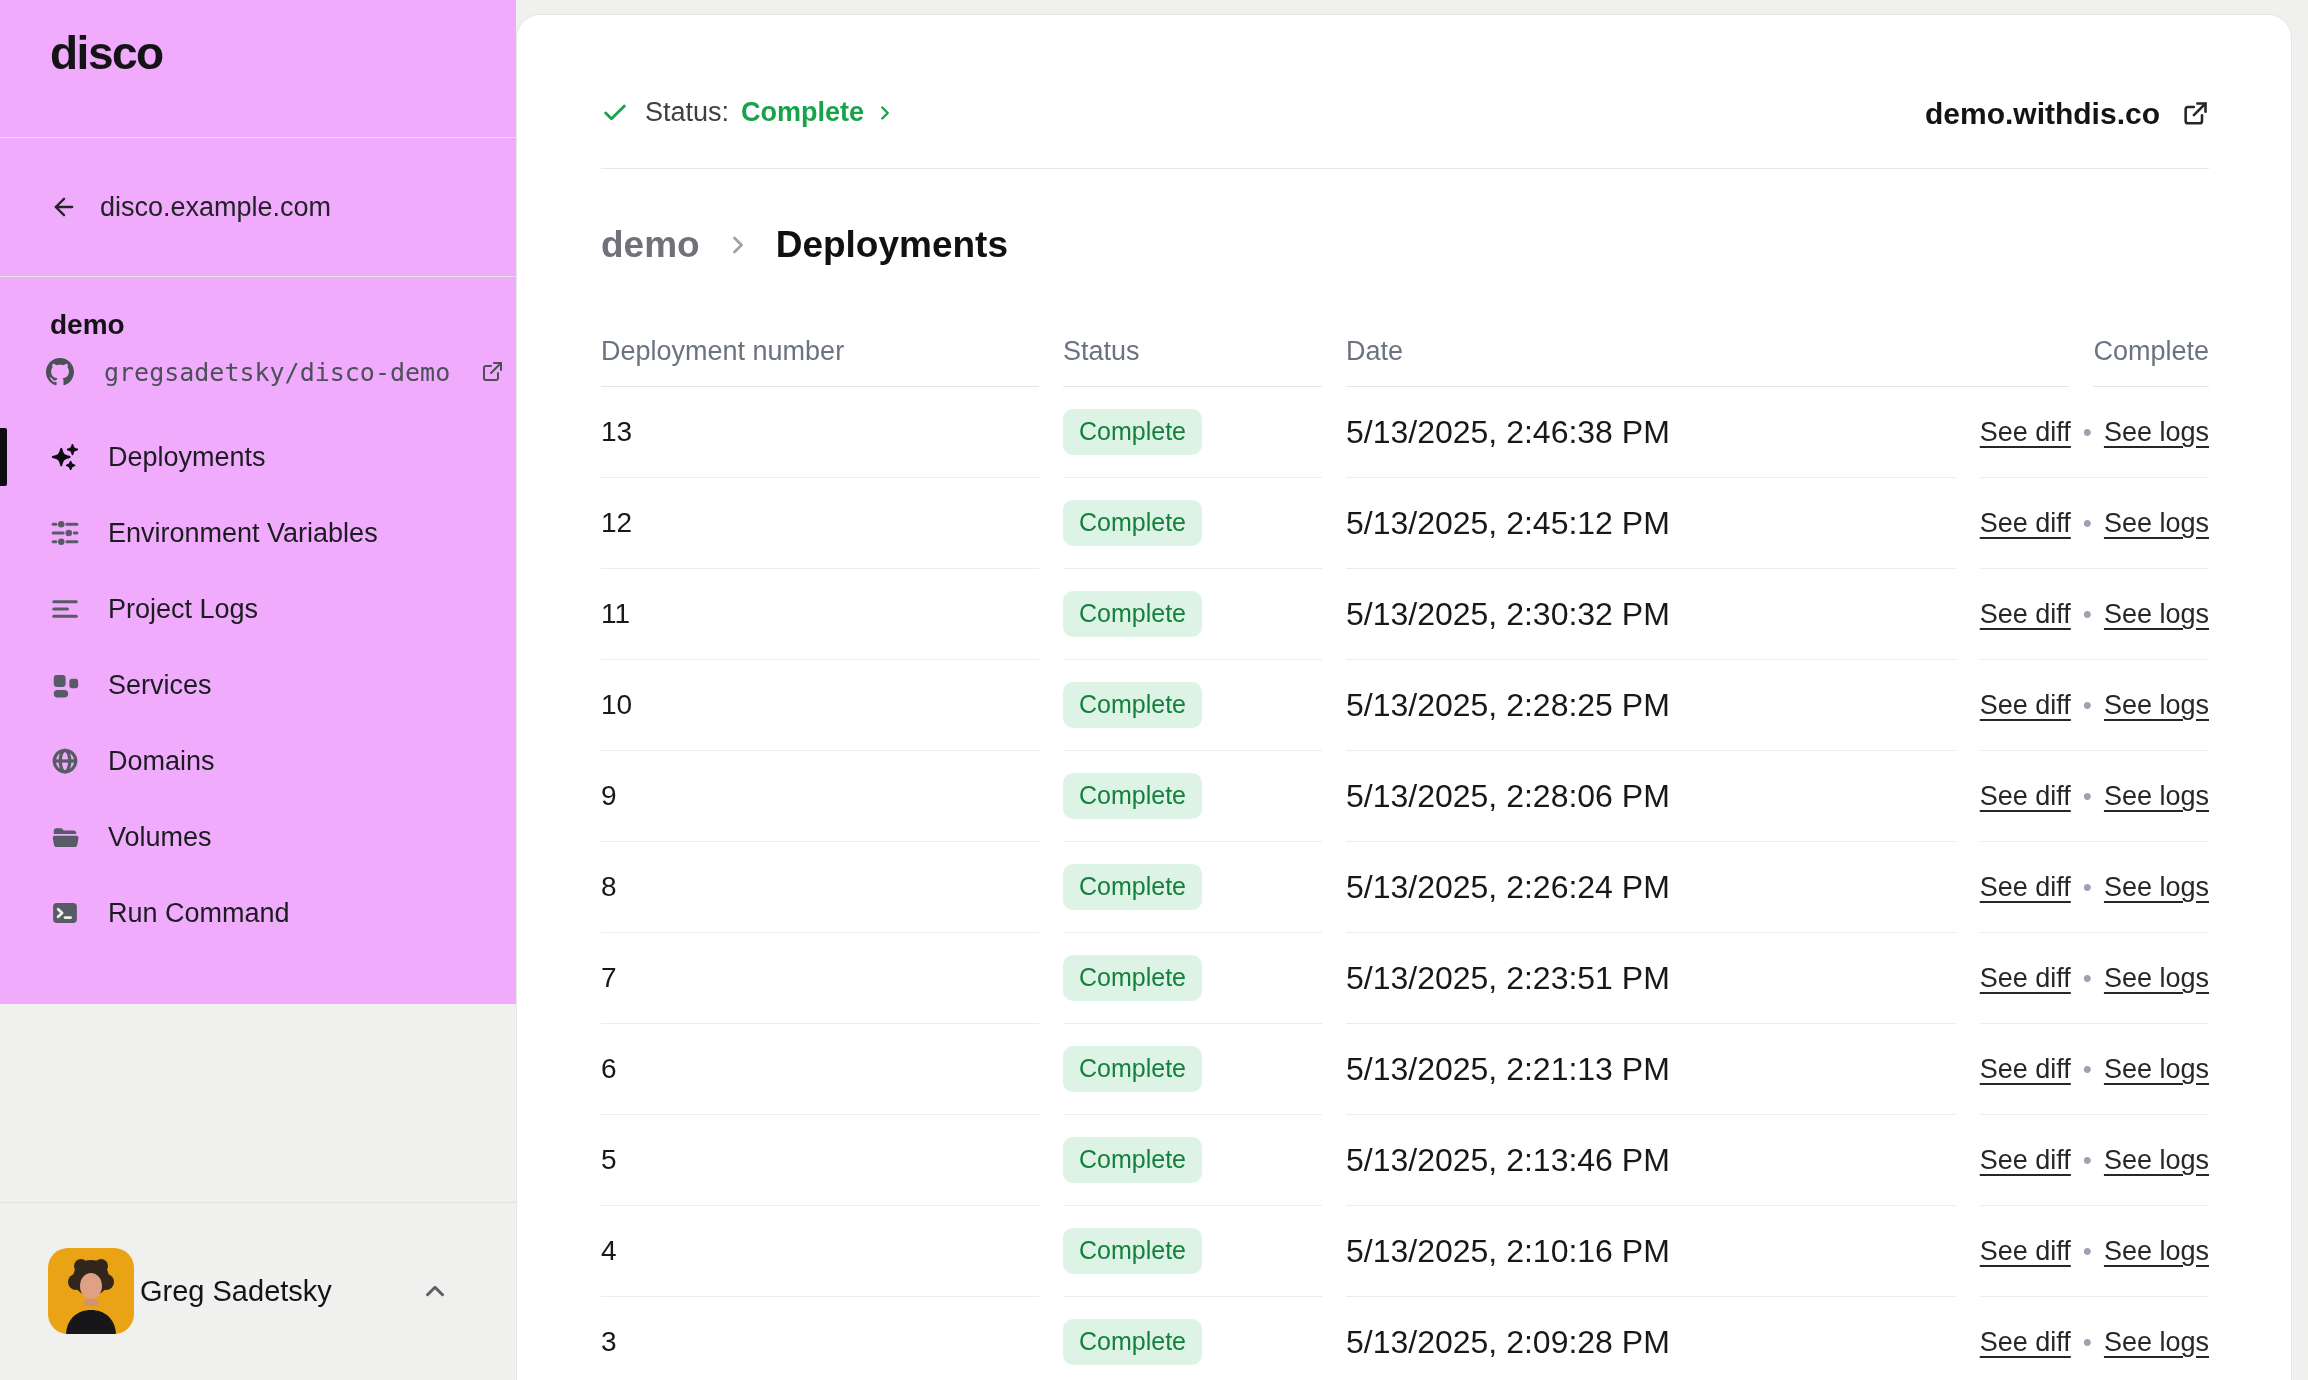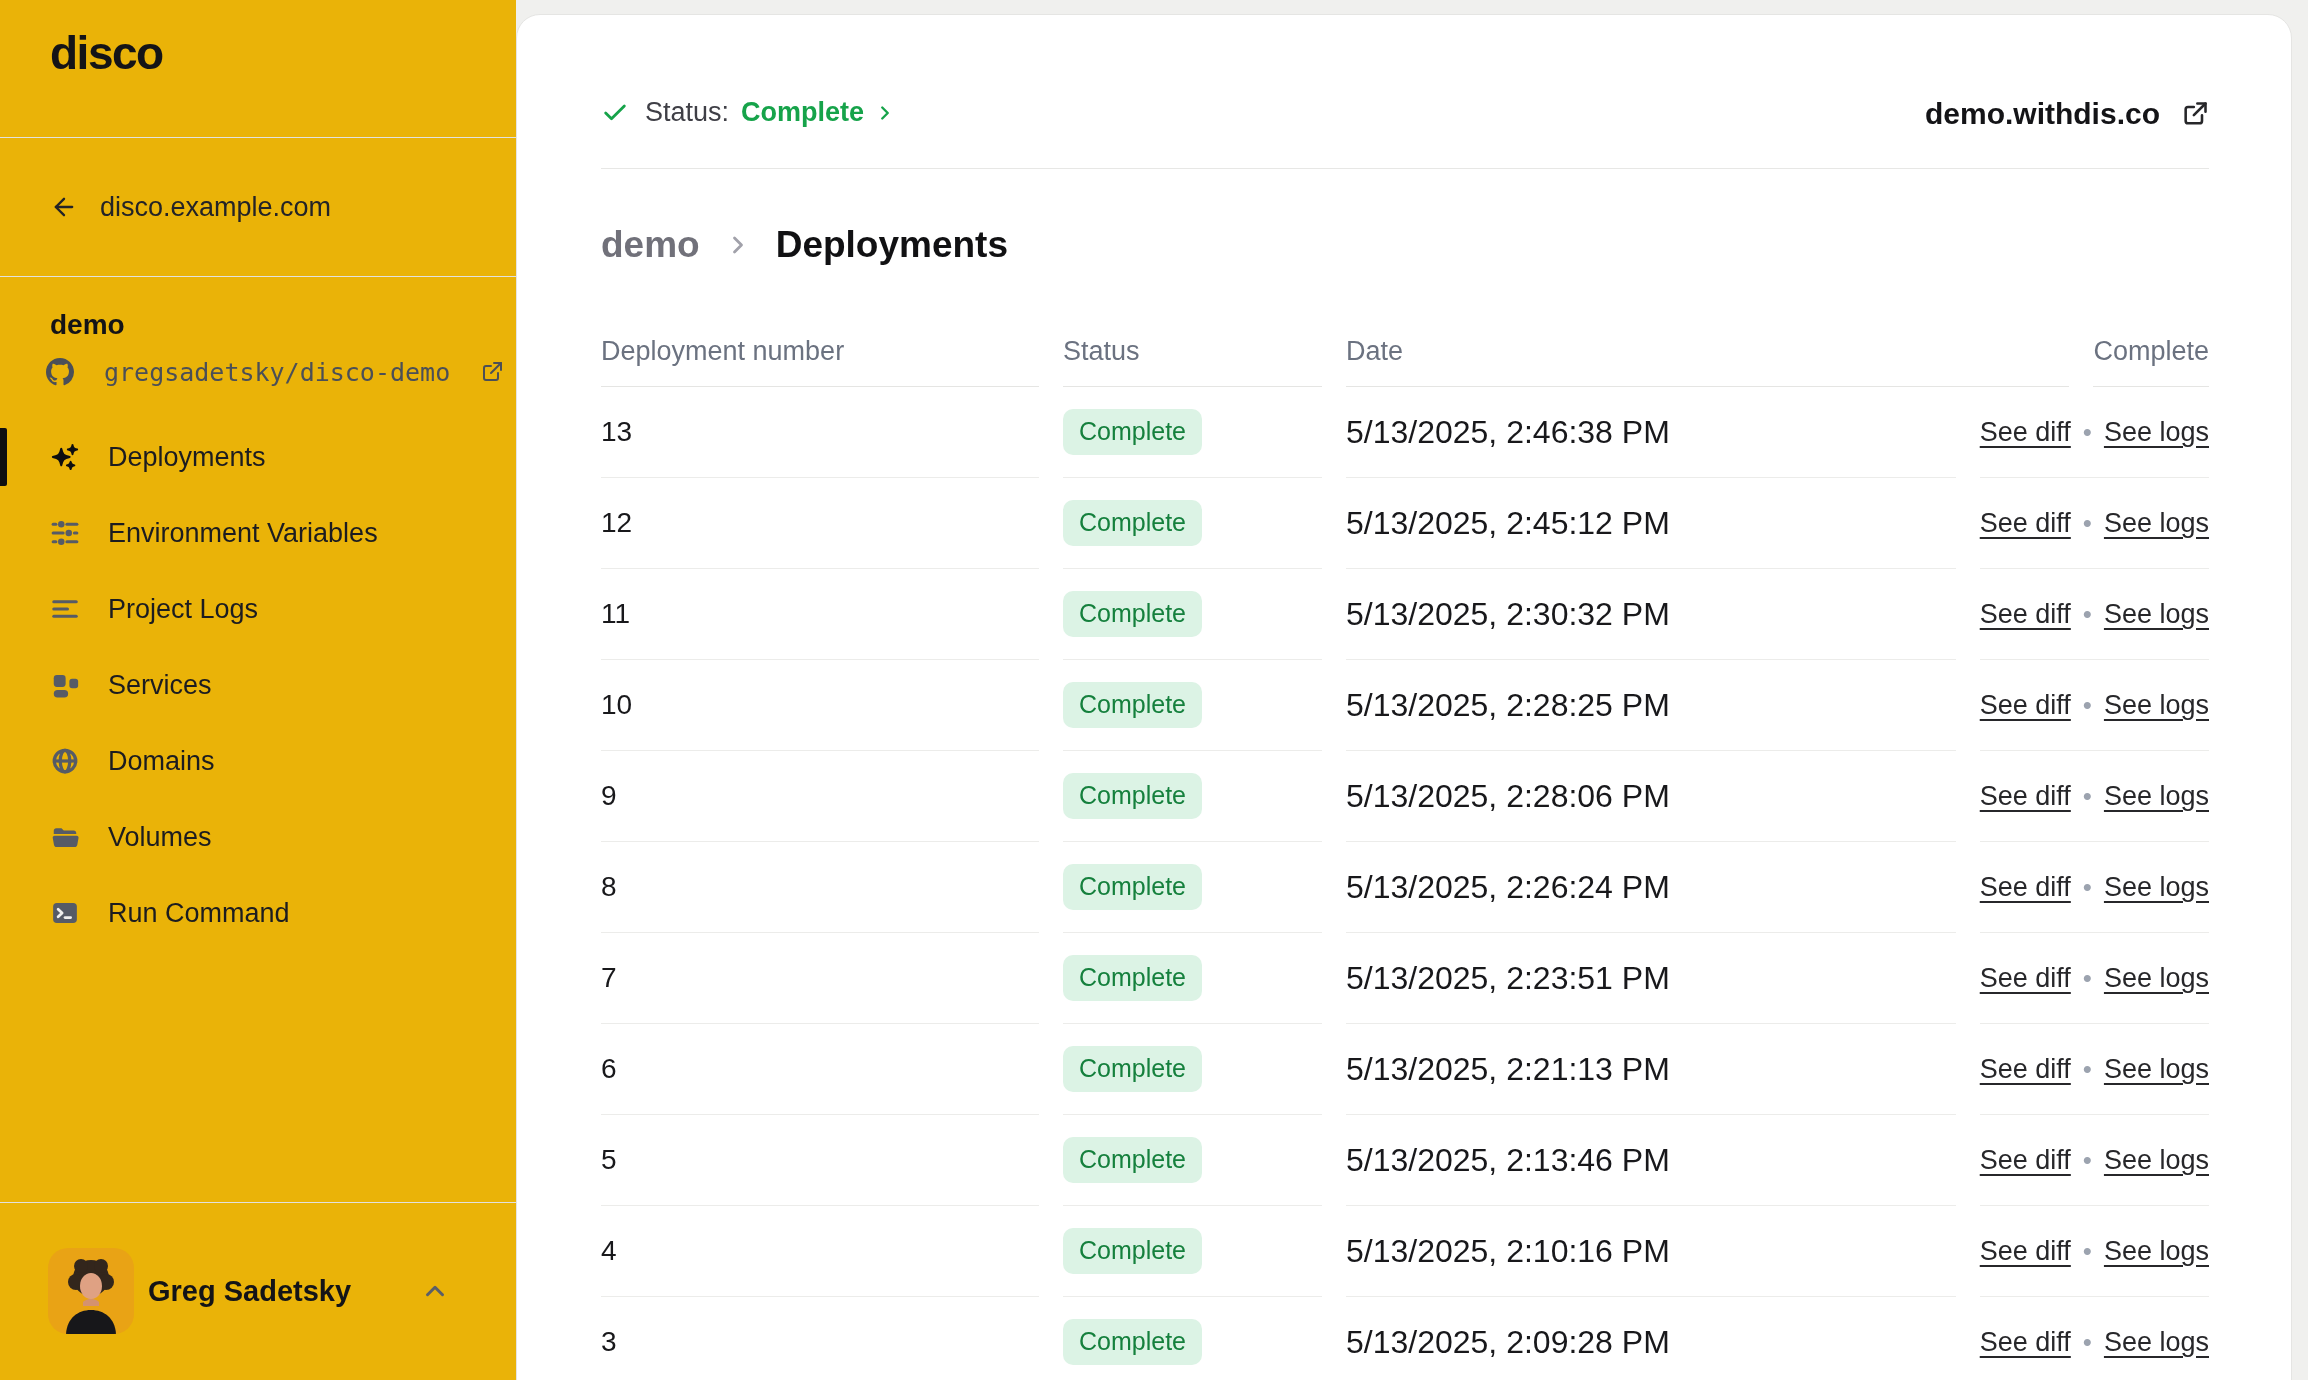--- a/index.html
+++ b/index.html
@@ -4,37 +4,37 @@
 <style>
   * { margin:0; padding:0; box-sizing:border-box; }
   html,body { width:2308px; height:1380px; overflow:hidden; }
   body {
     font-family:"Liberation Sans", sans-serif;
     background:#f0f0ee;
     color:#18181b;
     position:relative;
   }
   
-  .sidebar { position:absolute; left:0; top:0; width:516px; height:1380px; background:#eab308; }
+  .sidebar { position:absolute; left:0; top:0; width:516px; height:1004px; background:#f0abfc; }
   .logo { padding:26px 0 0 50px; font-size:46px; line-height:54px; font-weight:800; letter-spacing:-1.5px; color:#141417; }
   .hr { border:0; border-top:1px solid #e2e2e0; height:0; }
   .hr1 { margin-top:57px; }
   .back-row { margin:50px 0 0 50px; height:38px; display:flex; align-items:center; gap:22px; font-size:27px; color:#232327; cursor:pointer; width:fit-content; }
   .hr2 { margin-top:50px; }
   .project-name { margin:30px 0 0 50px; font-size:28px; font-weight:700; line-height:36px; color:#141417; }
   .repo-row { margin:12px 0 0 46px; height:34px; display:flex; align-items:center; gap:30px; font-family:"DejaVu Sans Mono", monospace; font-size:25px; color:#4b4f57; cursor:pointer; width:fit-content; }
   nav { margin-top:30px; }
   .nav-item { position:relative; height:76px; display:flex; align-items:center; gap:28px; padding-left:50px; font-size:27px; color:#1c1c20; cursor:pointer; }
   .nav-item .nicon { width:30px; height:30px; color:#565b66; display:flex; }
   .nav-item.active .nicon { color:#0e0e10; }
   .nav-item.active::before { content:""; position:absolute; left:0; top:9px; height:58px; width:7px; background:#0e0e10; border-radius:0 2px 2px 0; }
   .user-hr { position:absolute; top:1202px; left:0; width:100%; }
   .user-row { position:absolute; top:1248px; left:48px; right:66px; height:86px; display:flex; align-items:center; cursor:pointer; }
   .avatar { width:86px; height:86px; border-radius:20px; overflow:hidden; flex:none; }
-  .user-name { margin-left:14px; font-size:29px; font-weight:700; color:#141417; }
+  .user-name { margin-left:6px; font-size:29px; font-weight:400; color:#141417; }
   .chevron-up { margin-left:auto; color:#5b5f68; display:flex; }
   
   .card {
     position:absolute; left:516px; top:14px; width:1776px; height:1420px;
     background:#ffffff; border:1px solid #e5e5e3; border-radius:24px 24px 0 0;
     padding:0 82px 0 84px;
   }
   .status-row { margin-top:82px; height:48px; display:flex; align-items:flex-start; justify-content:space-between; }
   .status-left { display:flex; align-items:center; cursor:pointer; }
   .check-icon { color:#16a34a; display:flex; margin-right:16px; }

